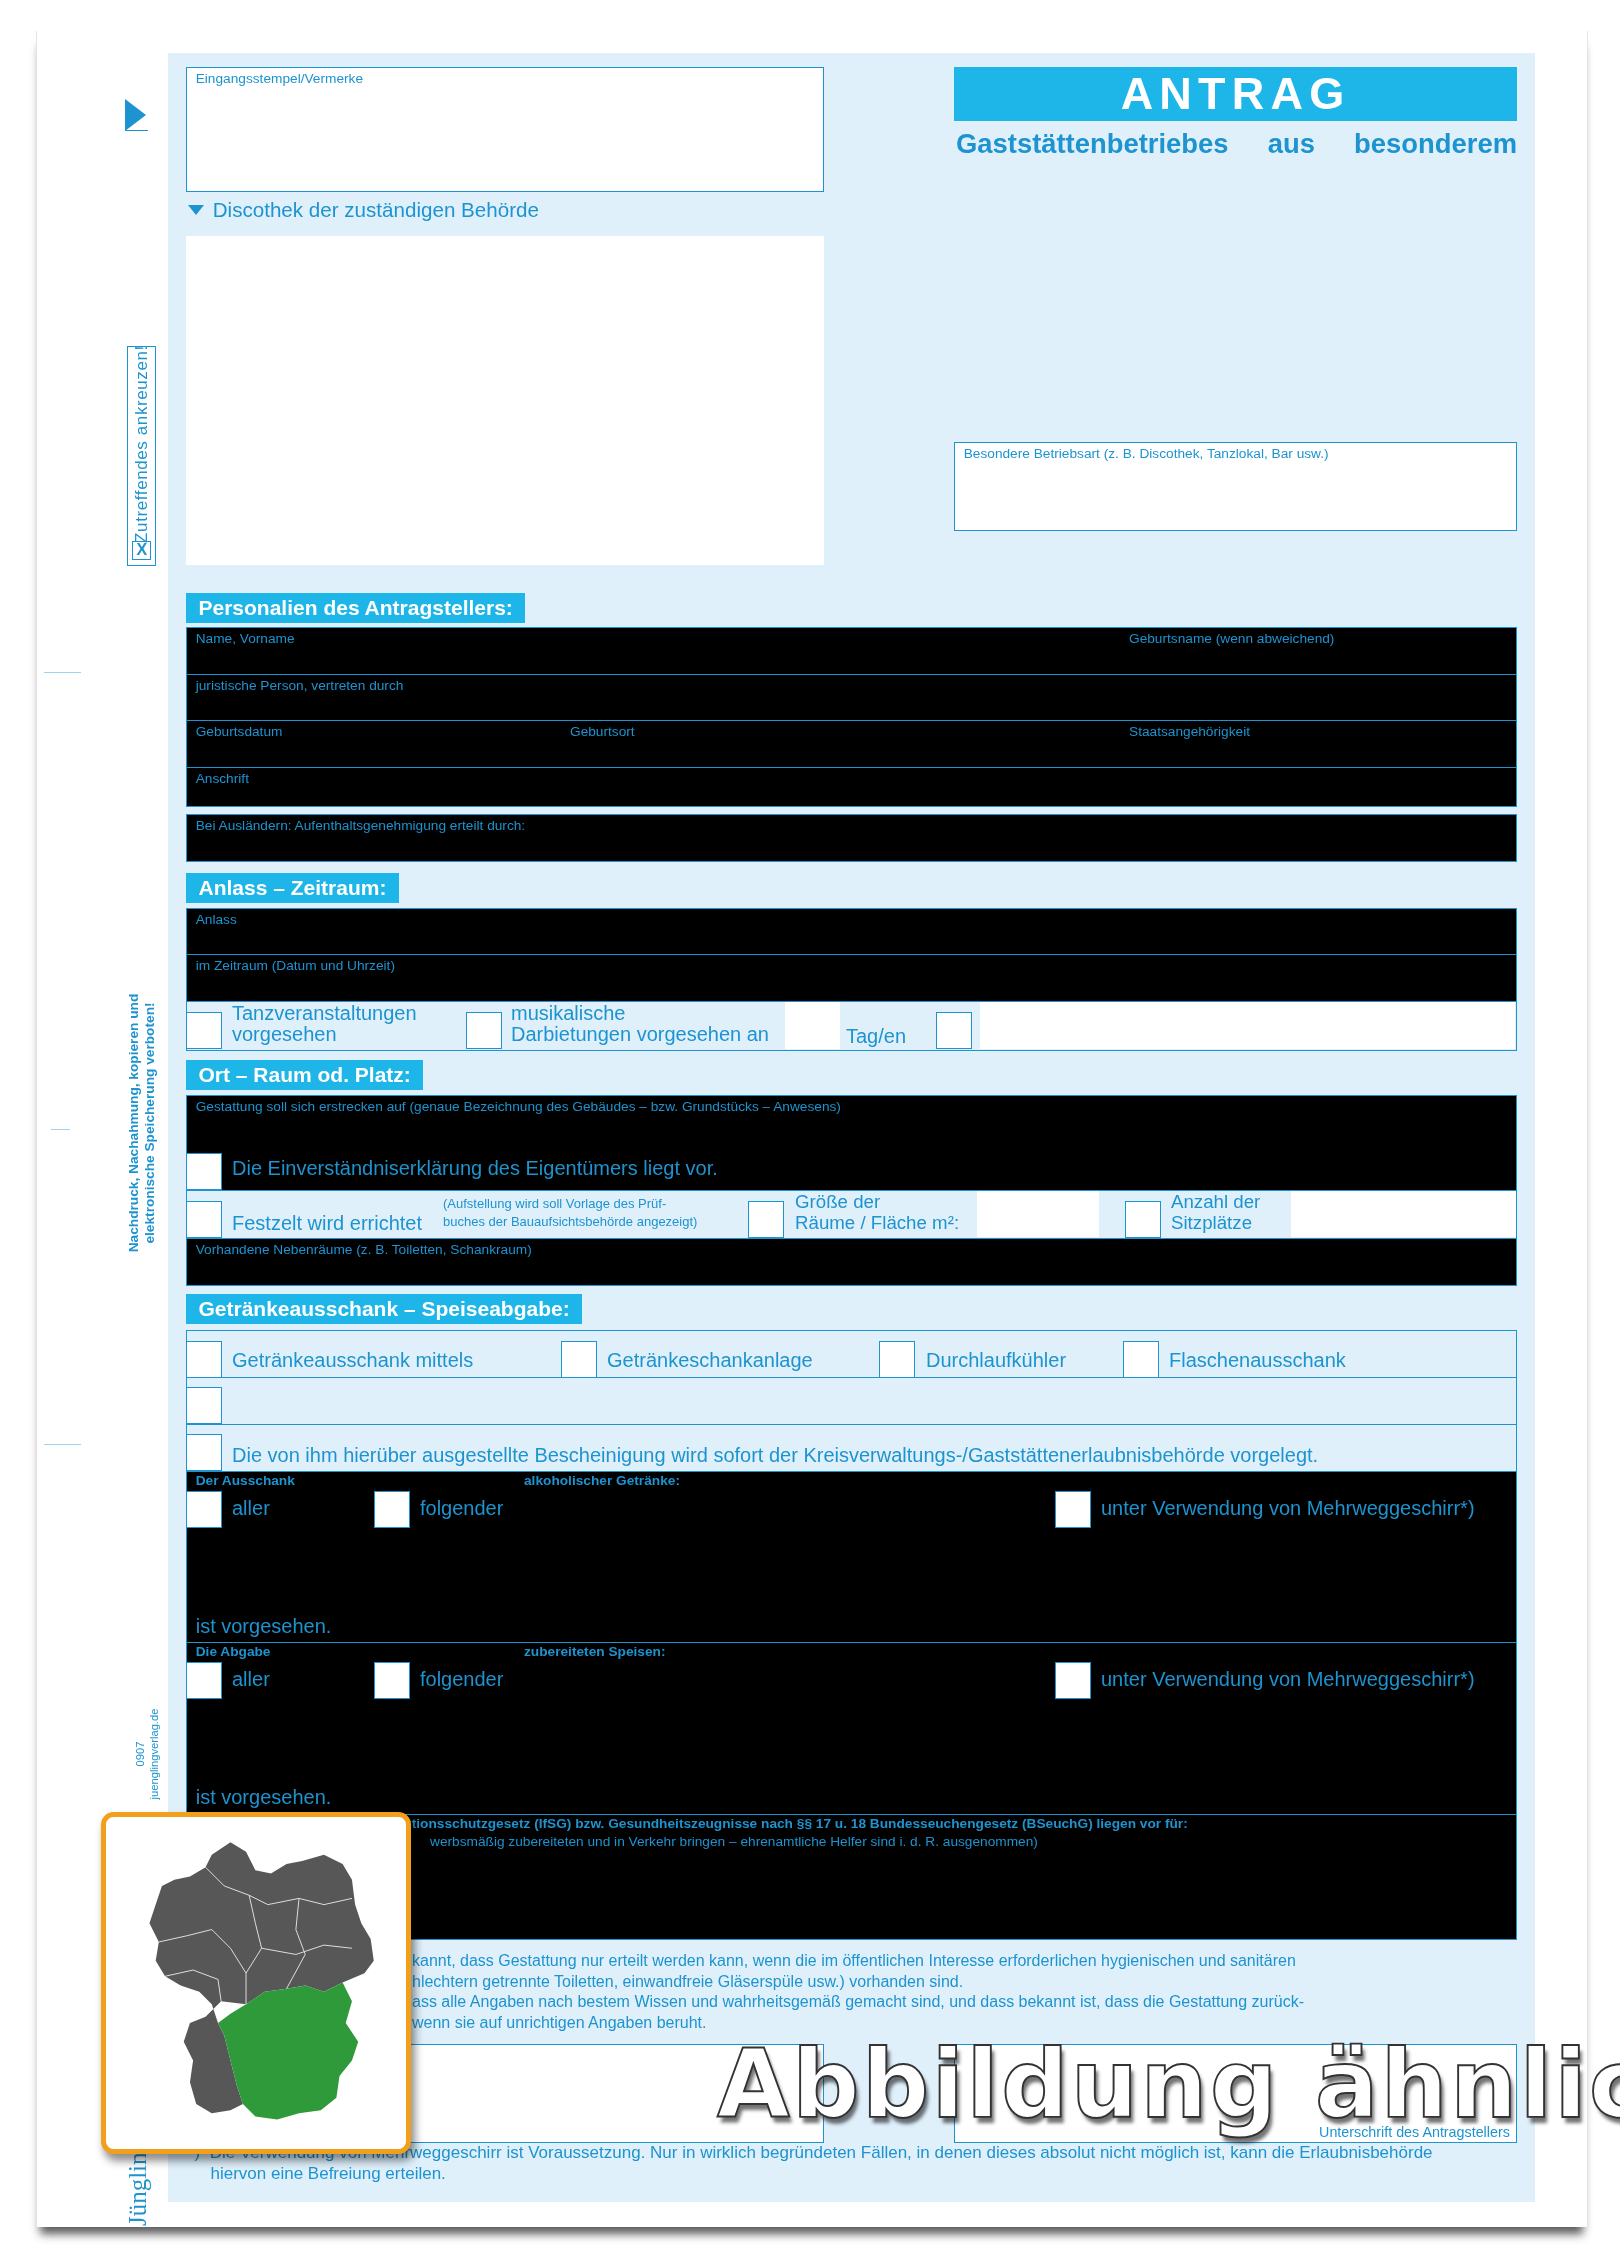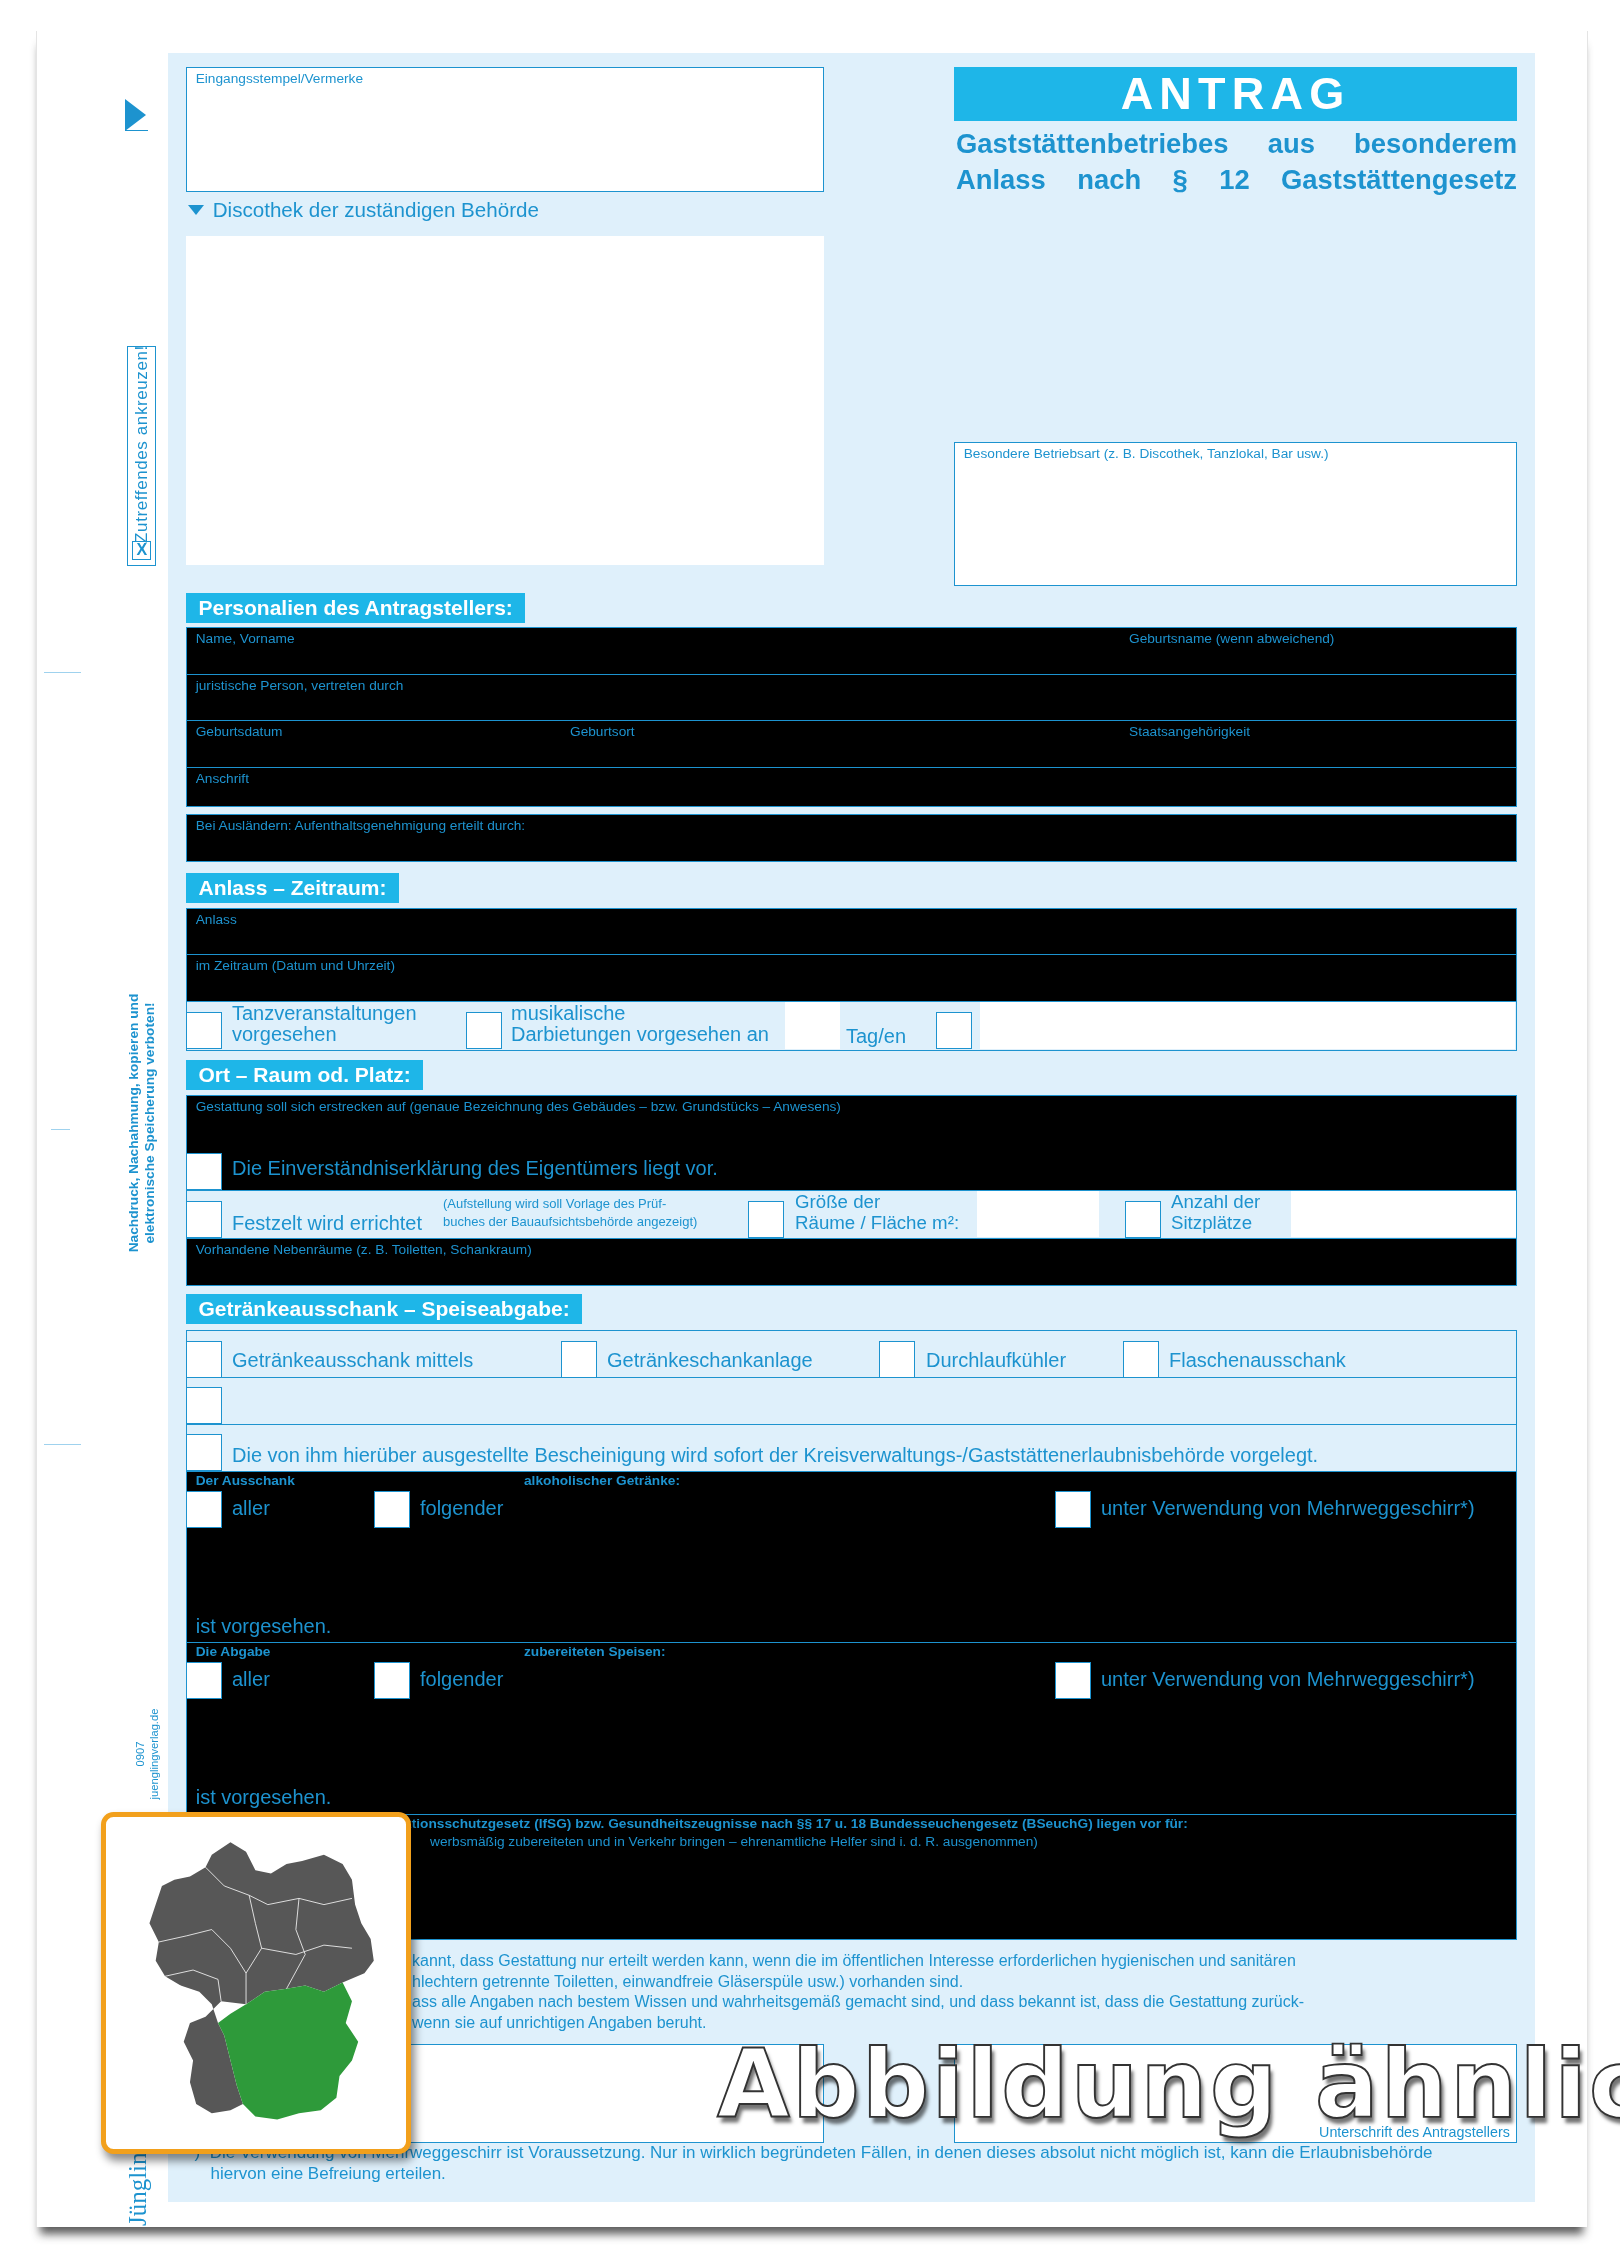--- a/index.html
+++ b/index.html
@@ -81,21 +81,21 @@
     position: absolute; left: 954px; top: 67px; width: 563px; height: 54px;
     background: #1eb6e8; color: #ffffff; text-align: center;
     font-size: 45px; font-weight: bold; letter-spacing: 6.2px; line-height: 54px;
   }
   .subtitle {
     position: absolute; left: 956px; top: 126px; width: 561px;
     font-size: 27.4px; font-weight: bold; line-height: 36px; color: #1d93cf;
     text-align: justify; text-align-last: justify;
   }
   .subtitle div { text-align: justify; text-align-last: justify; }
-  .betriebsart-box { left: 954px; top: 442px; width: 563px; height: 144px; }
+  .betriebsart-box { left: 954px; top: 442px; width: 563px; height: 89px; }
 
   
   .sec-head {
     position: absolute; left: 186px; height: 30px; background: #1eb6e8; color: #ffffff;
     font-size: 21px; font-weight: bold; line-height: 30px; padding: 0 12.5px;
     white-space: nowrap;
   }
 
   .row { position: absolute; left: 186px; width: 1331px; background: #000000;
          border: 1.2px solid #1d93cf; }
@@ -159,21 +159,20 @@
   <span class="lbl" style="left:8.7px;top:2.5px">Eingangsstempel/Vermerke</span>
 </div>
 <div class="addr-label">
   <span class="tri-down"></span><span>Discothek der zuständigen Behörde</span>
 </div>
 <div class="addr-box"></div>
 
 <div class="title-bar">ANTRAG</div>
 <div class="subtitle">
   <div>Gaststättenbetriebes aus besonderem</div>
-  <div>Anlass nach § 12 Gaststättengesetz</div>
 </div>
 <div class="box betriebsart-box">
   <span class="lbl" style="left:8.7px;top:2.5px">Besondere Betriebsart (z. B. Discothek, Tanzlokal, Bar usw.)</span>
 </div>
 
 <div class="sec-head" style="top:593px">Personalien des Antragstellers:</div>
 <div class="row" style="top:627px;height:48px">
   <span class="lbl" style="left:8.7px">Name, Vorname</span>
   <span class="lbl" style="left:942px">Geburtsname (wenn abweichend)</span>
 </div>

